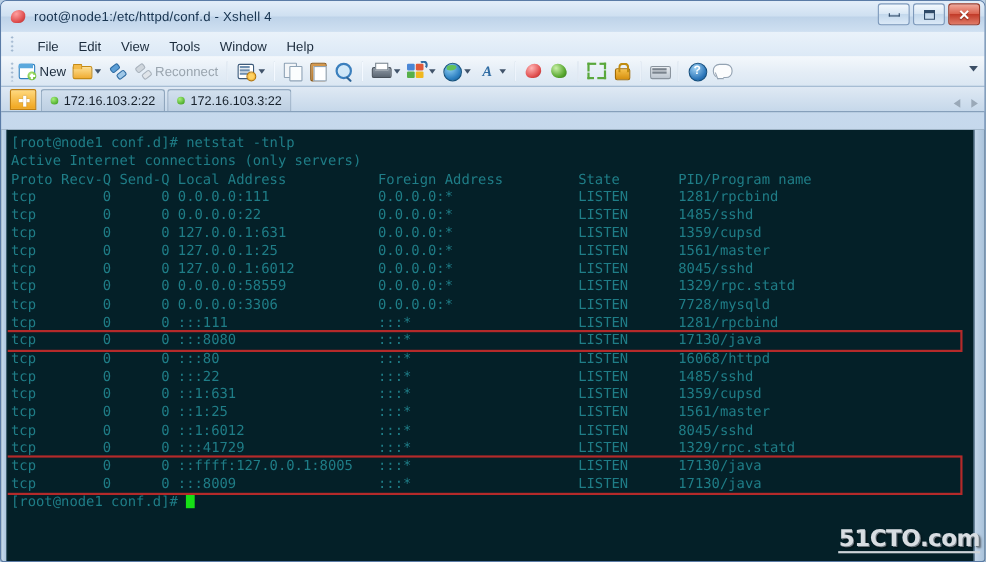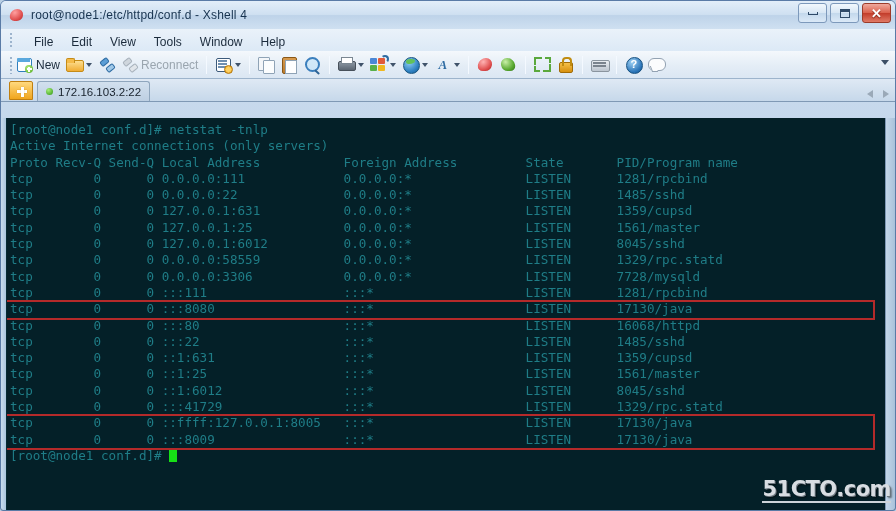--- a/index.html
+++ b/index.html
@@ -435,20 +435,24 @@
 
   <div class="tabbar">
     <div class="tab-add"></div>
 
 
     <div class="tab">
       <span class="tab-dot"></span>
       <span>172.16.103.2:22</span>
     </div>
 
+    <div class="tab">
+      <span class="tab-dot"></span>
+      <span>172.16.103.3:22</span>
+    </div>
 
     <div class="tab-nav">
       <span class="tri-l"></span>
       <span class="tri-r"></span>
     </div>
   </div>
 
   <div class="term-wrap">
     <div class="term-leftbar"></div>
 

